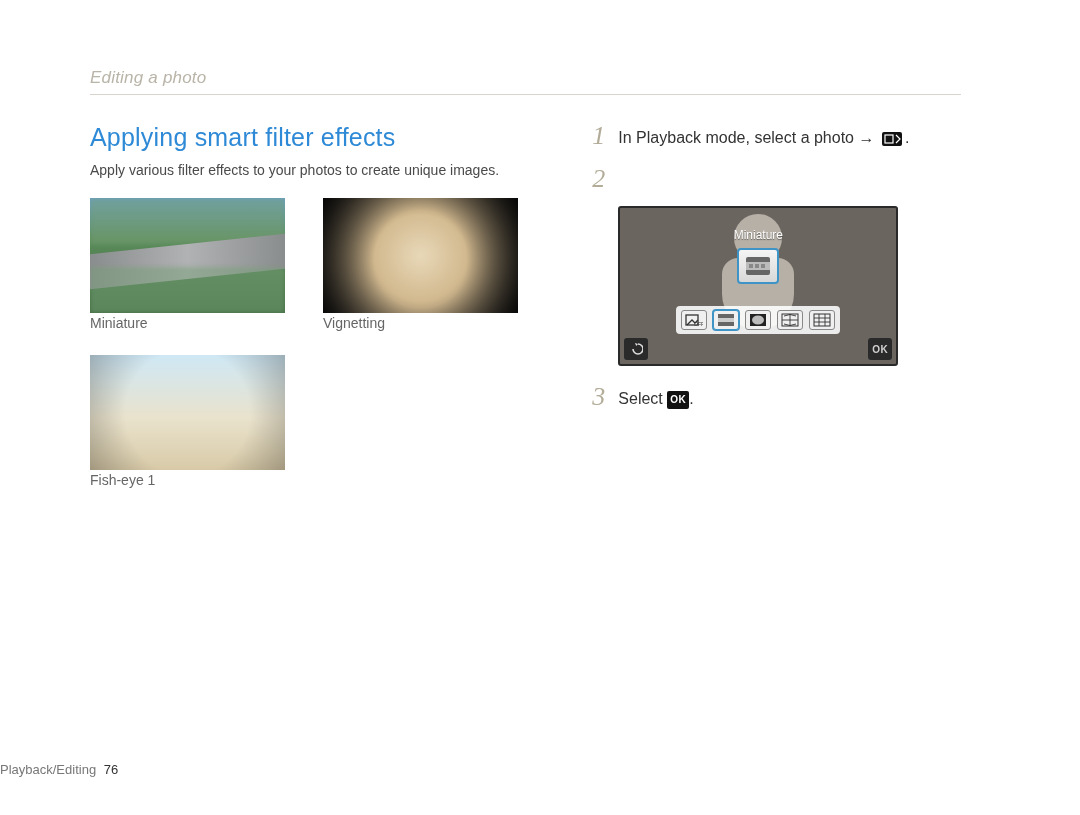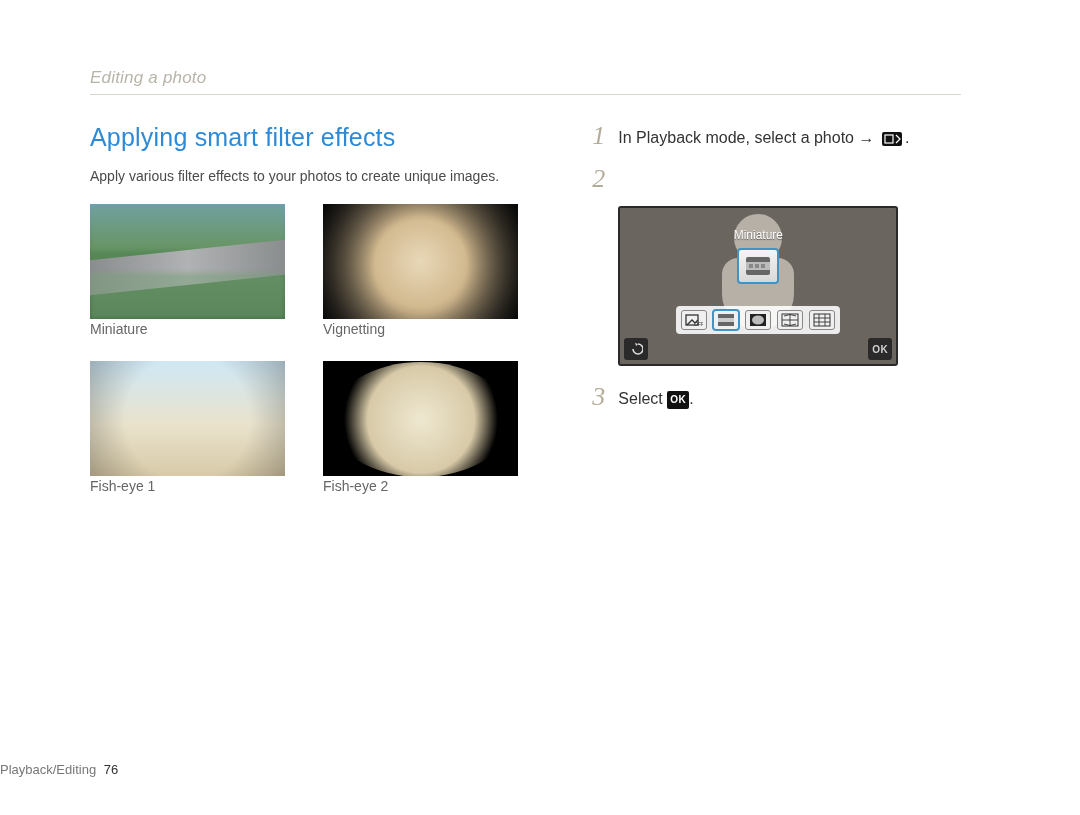--- a/index.html
+++ b/index.html
@@ -22,21 +22,21 @@
   .columns {
     display: flex;
     gap: 56px;
   }
   .col-left { width: 460px; }
   .col-right { width: 380px; }
   .section-title {
     color: #2e8ad6;
     font-size: 25px;
     font-weight: 400;
-    margin-bottom: 16px;
+    margin-bottom: 10px;
     letter-spacing: 0.2px;
   }
   .section-desc {
     color: #4a4a4a;
     font-size: 14px;
     margin-bottom: 20px;
   }
   .grid {
     display: grid;
     grid-template-columns: 195px 195px;
@@ -254,26 +254,20 @@
         <div>
           <div class="thumb thumb-vignetting"></div>
           <div class="caption">Vignetting</div>
         </div>
 
         <div>
           <div class="thumb thumb-fisheye1"></div>
           <div class="caption">Fish-eye 1</div>
         </div>
 
-        <div>
-          <div class="thumb thumb-fisheye2">
-            <div class="circle"></div>
-          </div>
-          <div class="caption">Fish-eye 2</div>
-        </div>
 
       </div>
     </div>
 
     <div class="col-right">
 
       <div class="step">
         <div class="step-num">1</div>
         <div class="step-body">
           <span>In Playback mode, select a photo →</span>

